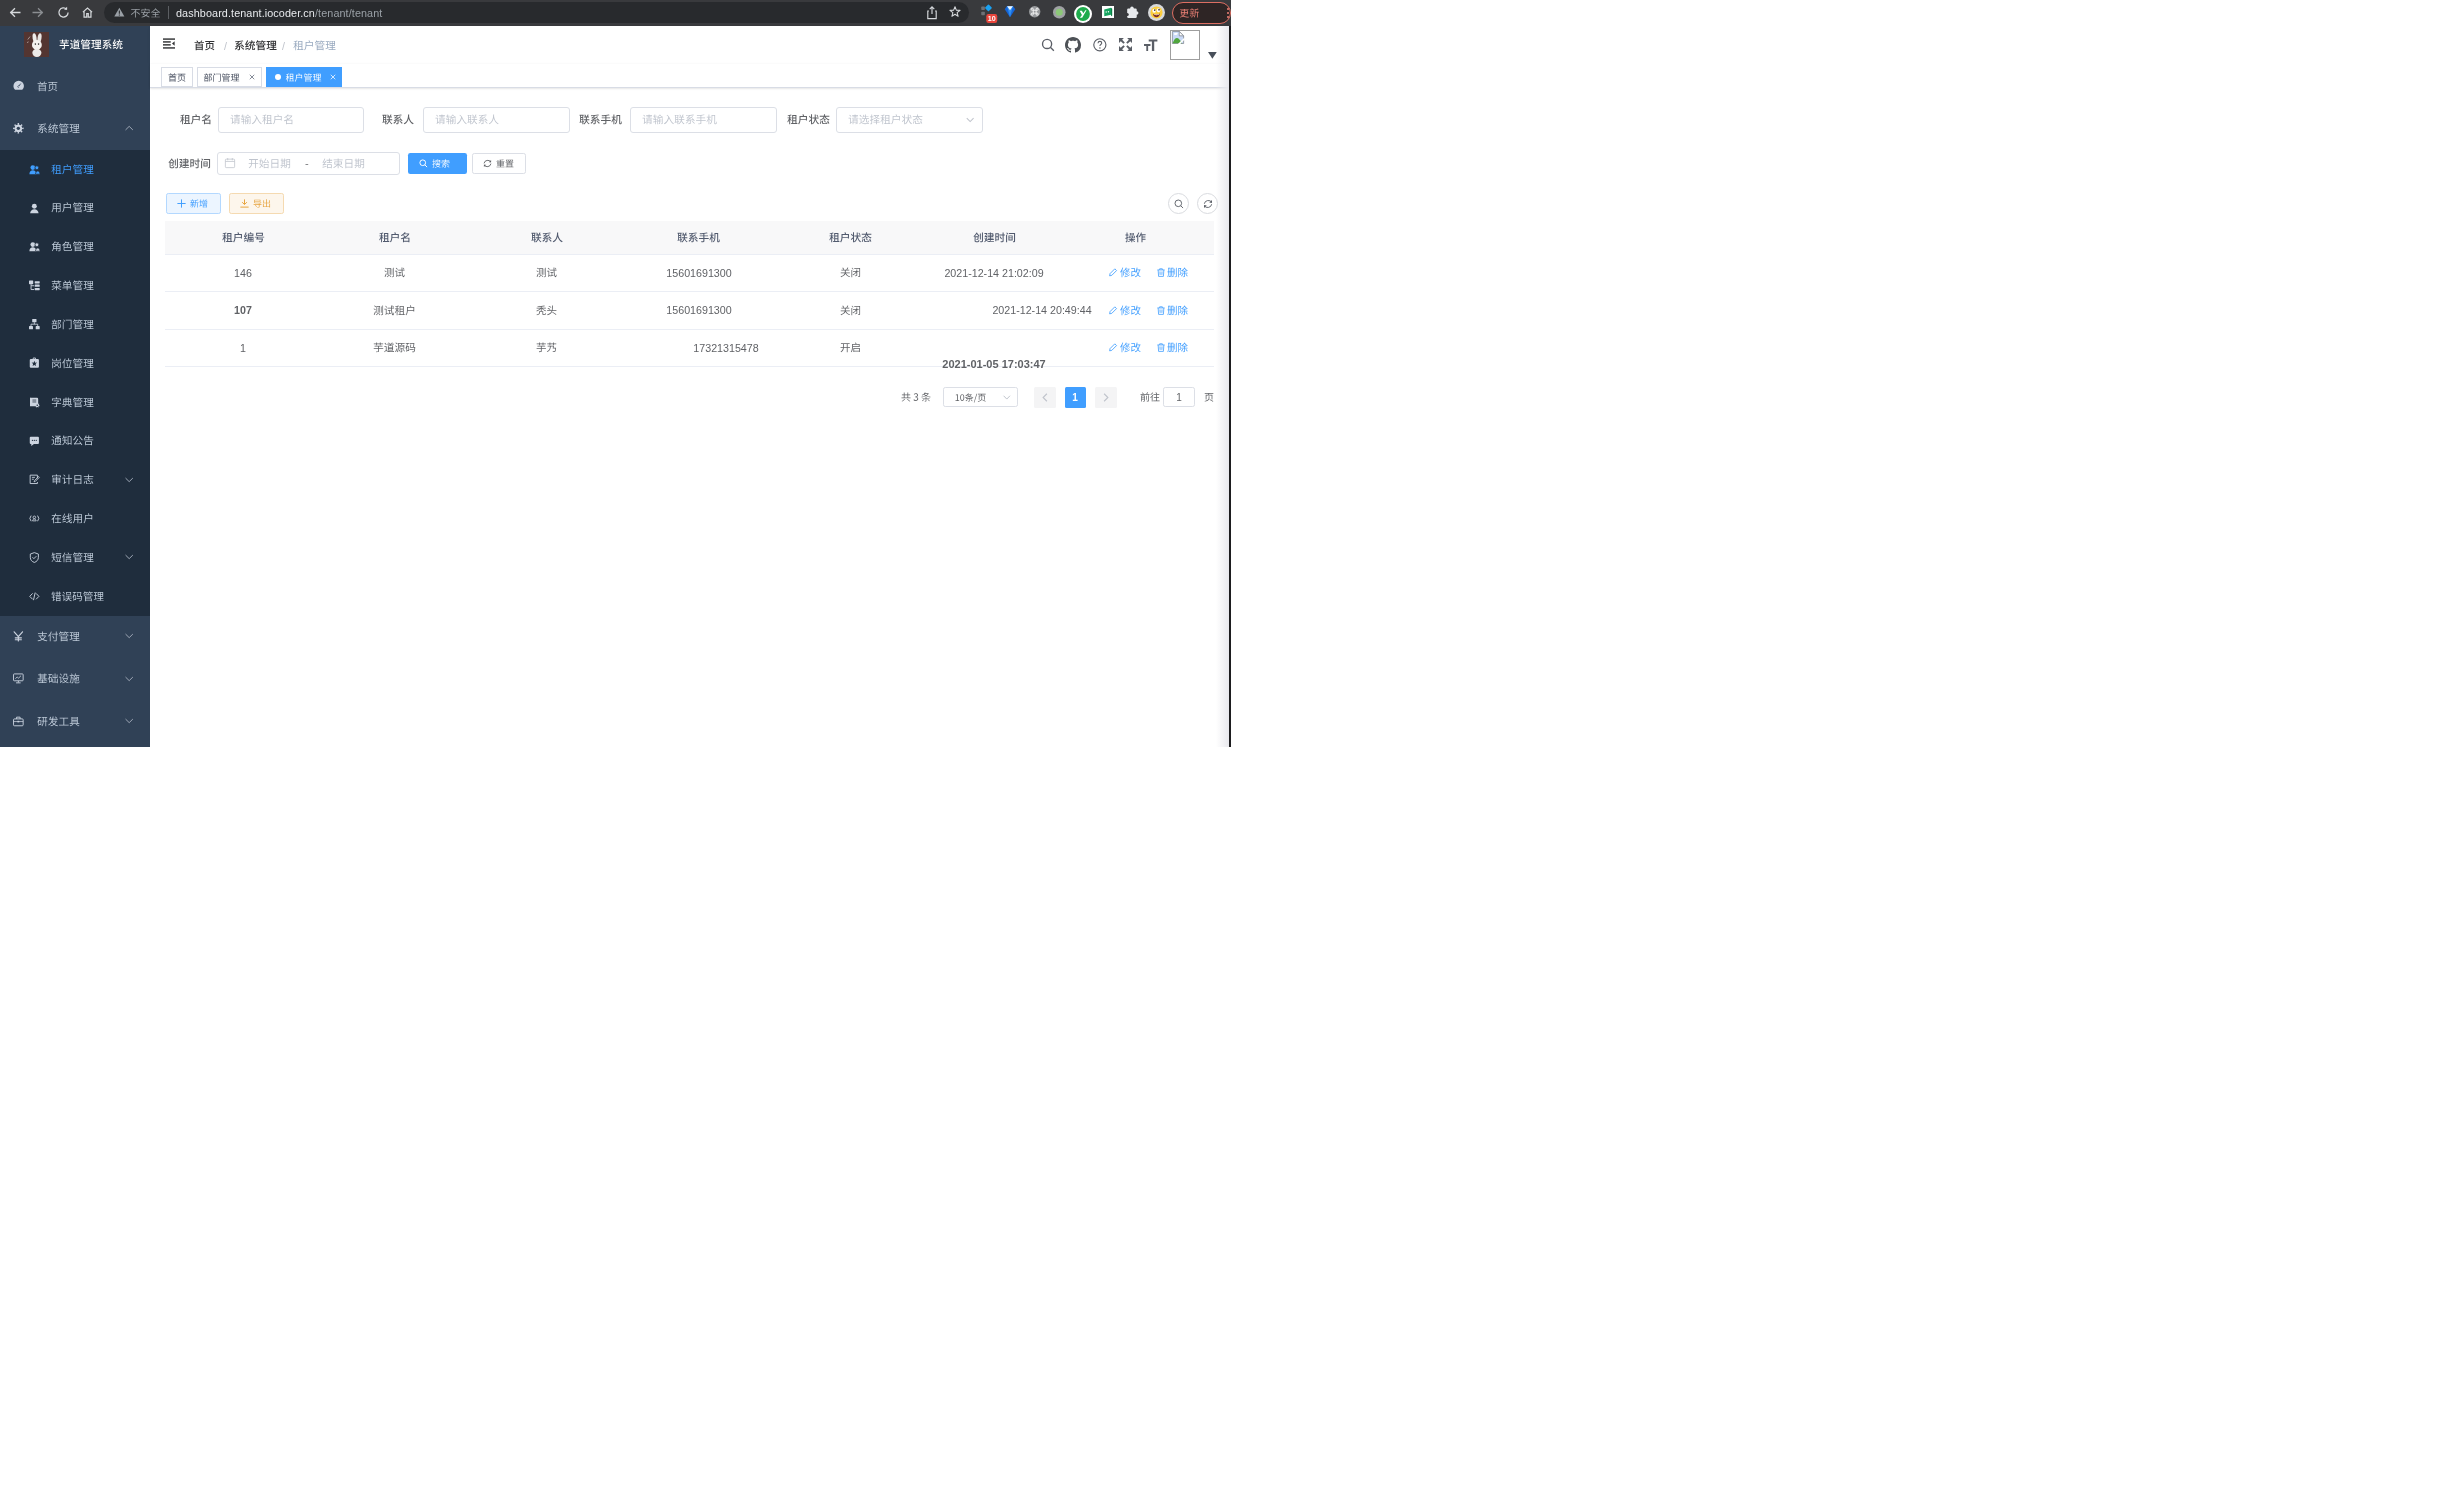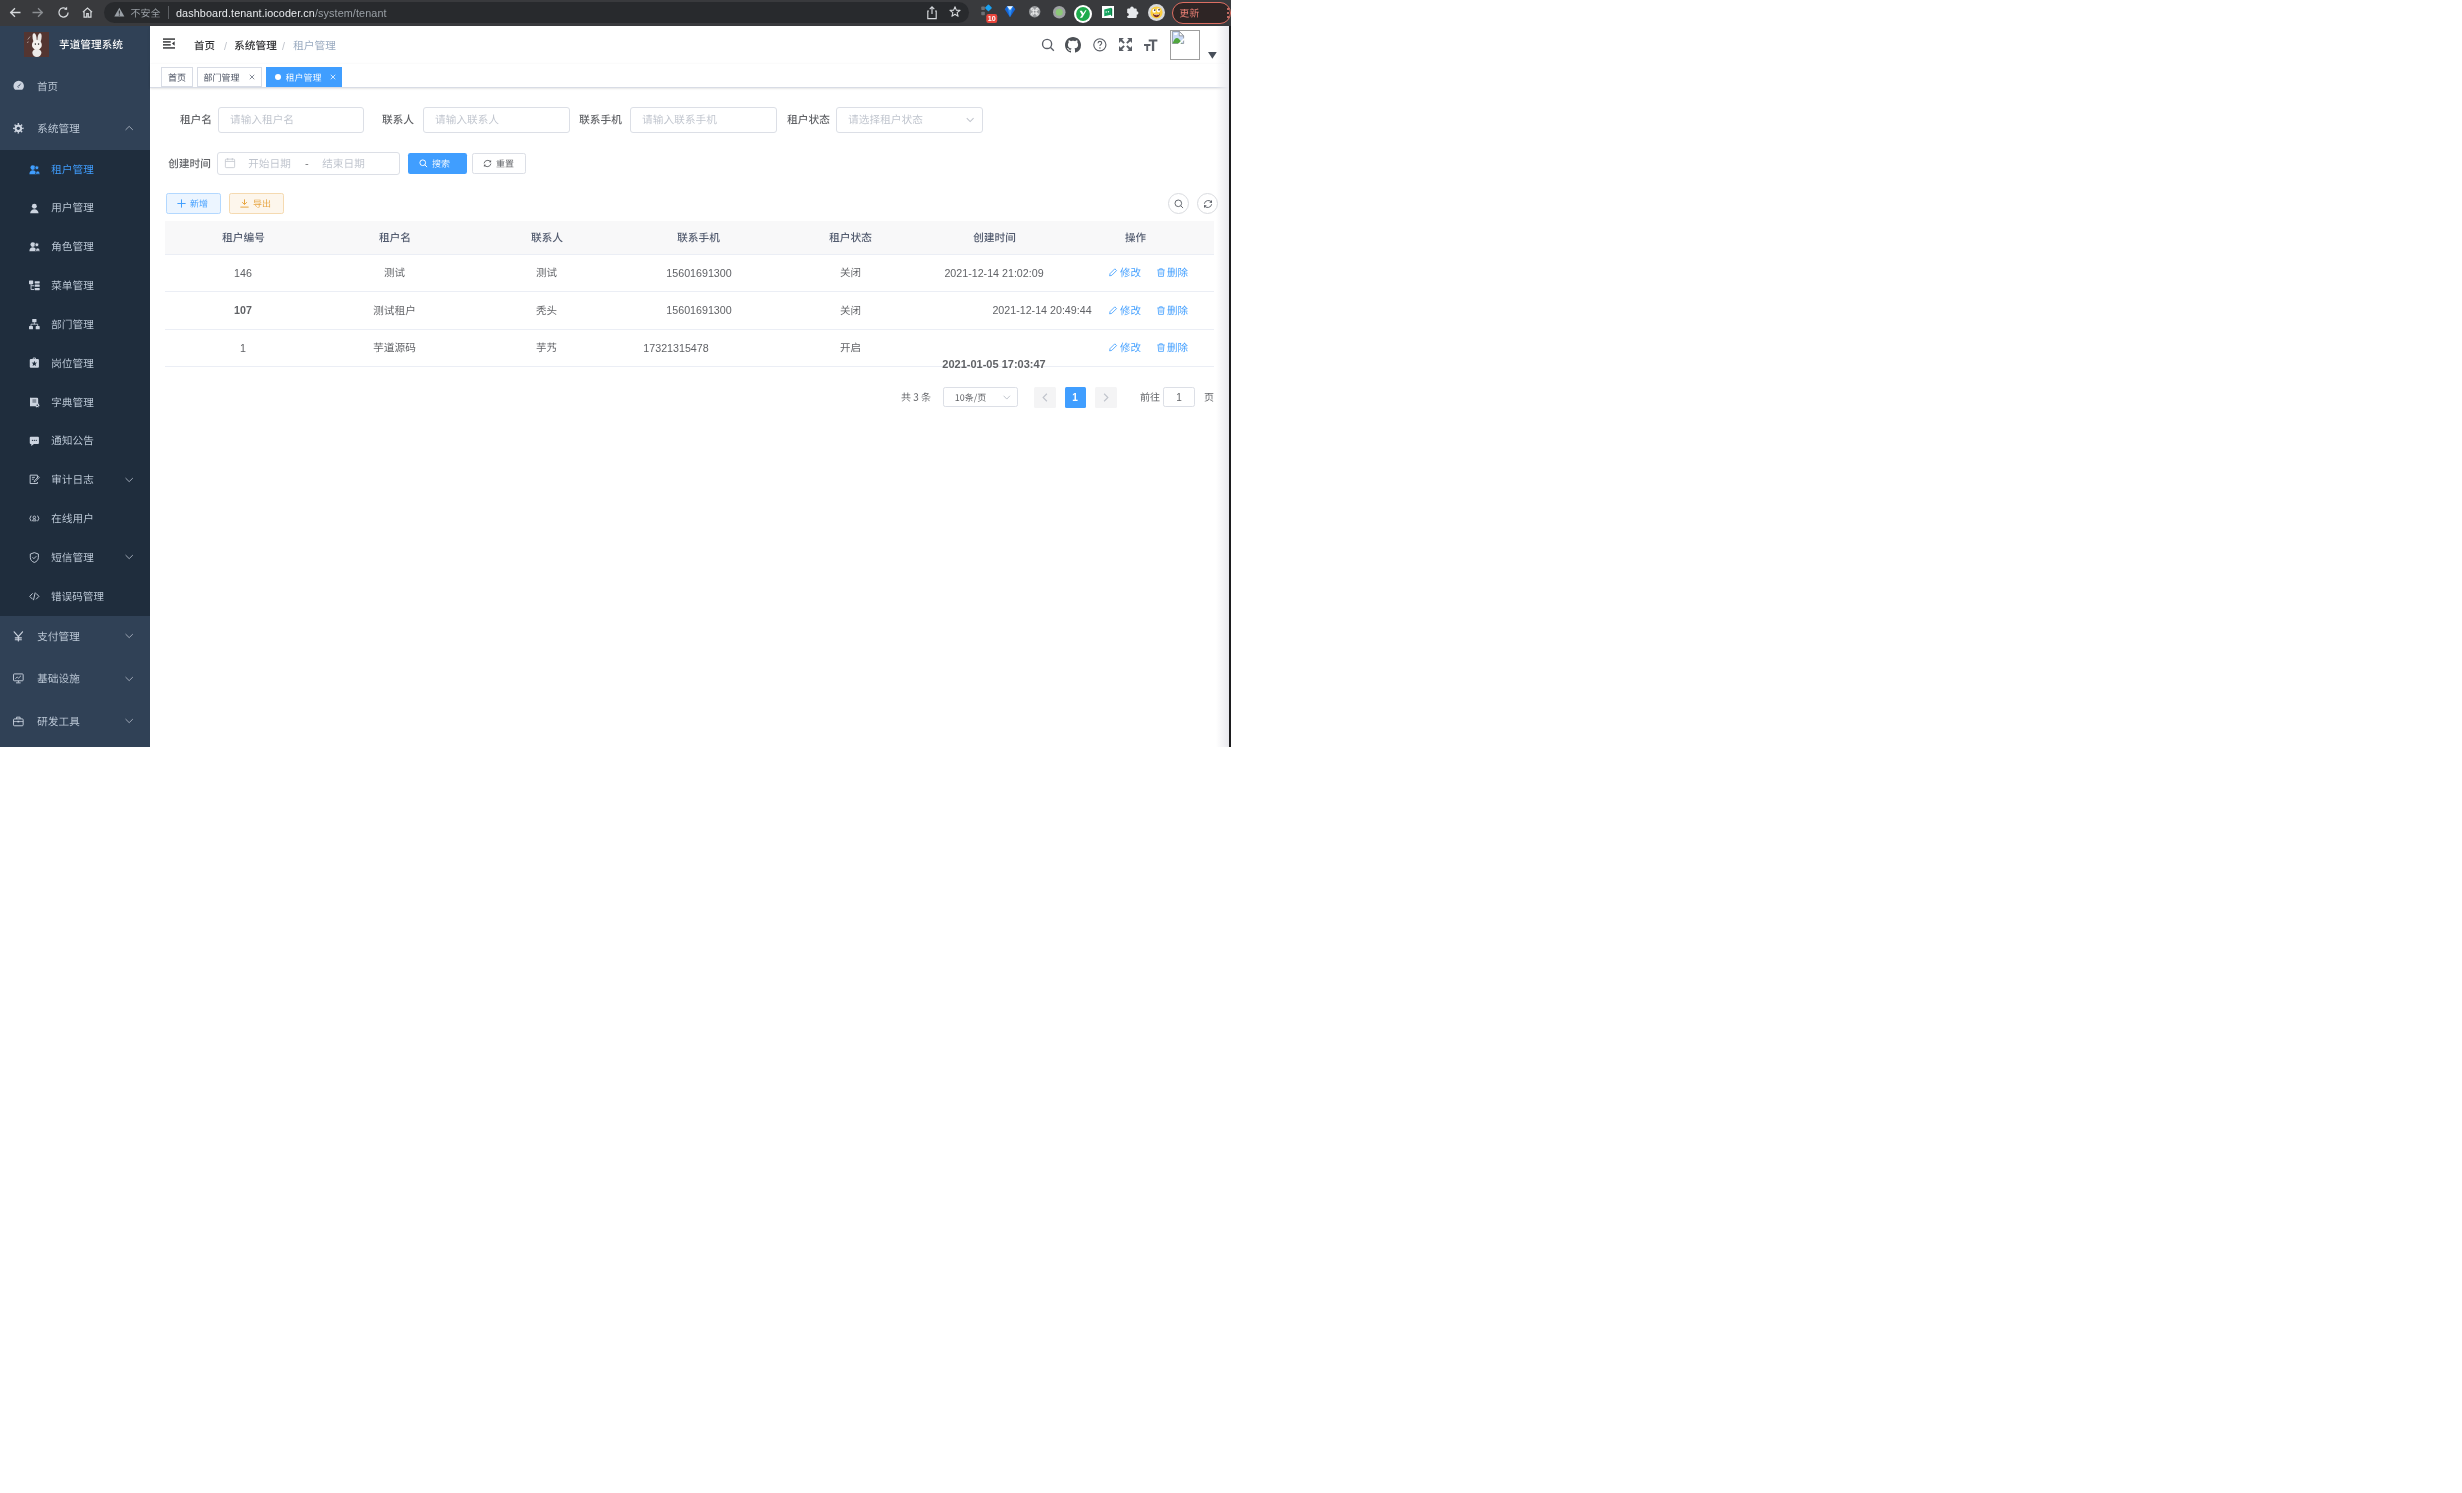--- a/index.html
+++ b/index.html
@@ -153,21 +153,21 @@
     <rect x="6.3" y="9.8" width="1.4" height="1.4" fill="#282a2d"></rect>
   </svg>
 <svg class="t" style="left:130px;top:7.7px" width="31" height="10" viewBox="0 0 3000 1000" fill="#9aa0a6" overflow="visible">
     <g transform="translate(0,880) scale(1,-1)">
       <use href="#r4e0d" x="0"></use>
       <use href="#r5b89" x="1000"></use>
       <use href="#r5168" x="2000"></use>
     </g>
   </svg>
 <div class="a" style="left:168px;top:5.7px;width:0.8px;height:13.7px;background:#5c5f63"></div>
-<div class="a" style="left:176px;top:6.9px;font-size:10.8px;line-height:12px;color:#e8eaed;letter-spacing:0.1px;"><span style="color:#e8eaed">dashboard.tenant.iocoder.cn</span><span style="color:#9aa0a6">/system/tenant</span></div>
+<div class="a" style="left:176px;top:6.9px;font-size:10.8px;line-height:12px;color:#e8eaed;letter-spacing:0.1px;"><span style="color:#e8eaed">dashboard.tenant.iocoder.cn</span><span style="color:#9aa0a6">/tenant/tenant</span></div>
 <svg class="t" style="left:927px;top:6px;" width="10" height="13" viewBox="0 0 13 17" overflow="visible">
     <path d="M2.5 6.5H1v10h11v-10h-1.5" stroke="#d6d9dc" stroke-width="1.5" fill="none"></path>
     <path d="M6.5 10.5V1.5M3.5 4L6.5 1l3 3" stroke="#d6d9dc" stroke-width="1.5" fill="none"></path>
   </svg>
 <svg class="t" style="left:949px;top:6px;" width="12" height="12" viewBox="0 0 16 16" overflow="visible">
     <polygon points="8.00,0.90 9.76,5.57 14.75,5.81 10.85,8.93 12.17,13.74 8.00,11.00 3.83,13.74 5.15,8.93 1.25,5.81 6.24,5.57" fill="none" stroke="#d6d9dc" stroke-width="1.4" stroke-linejoin="round"></polygon>
   </svg>
 <svg class="t" style="left:981px;top:6px;" width="17" height="18" viewBox="0 0 22 24" overflow="visible">
     <rect x="0" y="0.5" width="4.8" height="4.8" rx="1" fill="#6e7175"></rect>
     <rect x="0" y="7.5" width="4.8" height="4.8" rx="1" fill="#6e7175"></rect>
@@ -909,21 +909,21 @@
       <use href="#r6e90" x="2000"></use>
       <use href="#r7801" x="3000"></use>
     </g>
   </svg>
 <svg class="t" style="left:536px;top:342px" width="21" height="10.7" viewBox="0 0 2000 1000" fill="#606266" overflow="visible">
     <g transform="translate(0,880) scale(1,-1)">
       <use href="#r828b" x="0"></use>
       <use href="#r827f" x="1000"></use>
     </g>
   </svg>
-<div class="a" style="left:676px;top:342px;font-size:10.7px;line-height:12px;color:#606266;transform:translateX(-50%);text-align:center;">17321315478</div>
+<div class="a" style="left:726px;top:342px;font-size:10.7px;line-height:12px;color:#606266;transform:translateX(-50%);text-align:center;">17321315478</div>
 <svg class="t" style="left:840px;top:342px" width="21" height="10.7" viewBox="0 0 2000 1000" fill="#606266" overflow="visible">
     <g transform="translate(0,880) scale(1,-1)">
       <use href="#r5f00" x="0"></use>
       <use href="#r542f" x="1000"></use>
     </g>
   </svg>
 <div class="a" style="left:994px;top:358px;font-size:11px;line-height:12px;color:#606266;transform:translateX(-50%);font-weight:bold;">2021-01-05 17:03:47</div>
 <svg class="t" style="left:1109px;top:343px;" width="8.4" height="8.4" viewBox="0 0 11 11" overflow="visible">
     <path d="M7.6 1.1l2.3 2.3L3.7 9.6l-2.9.7.6-3z" fill="none" stroke="#409eff" stroke-width="1.1"></path>
   </svg>

